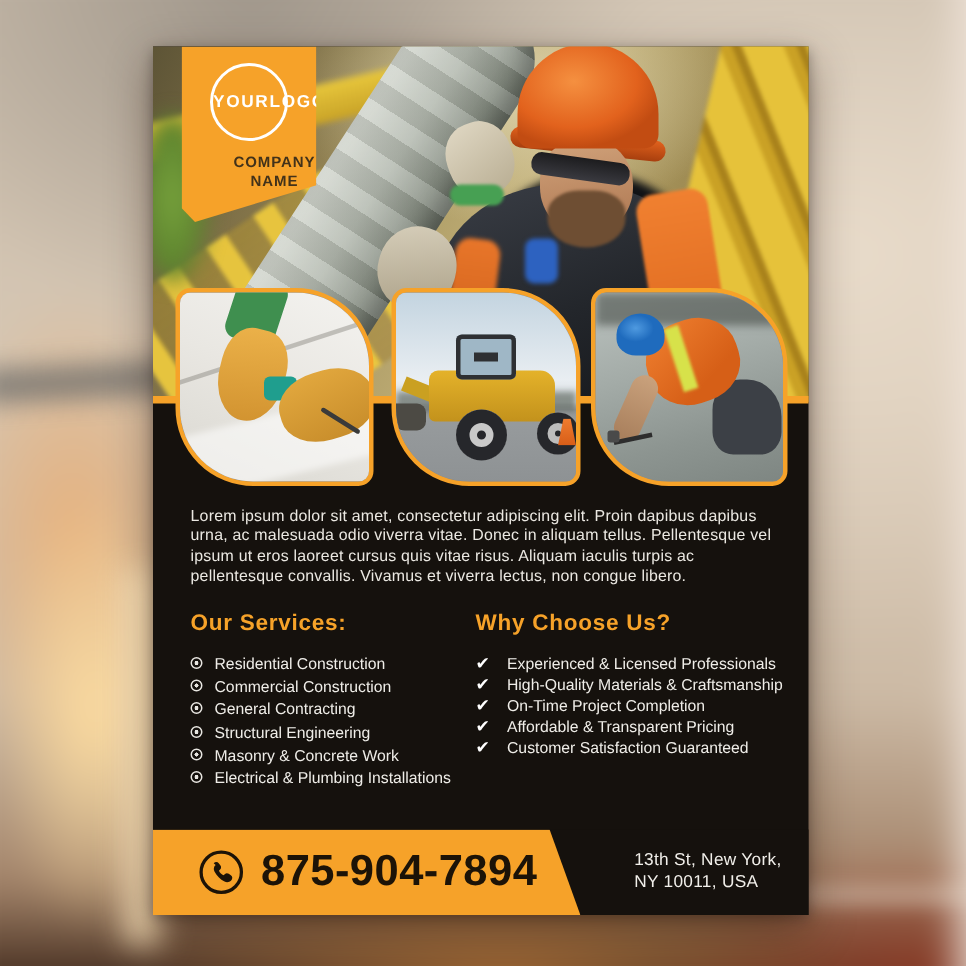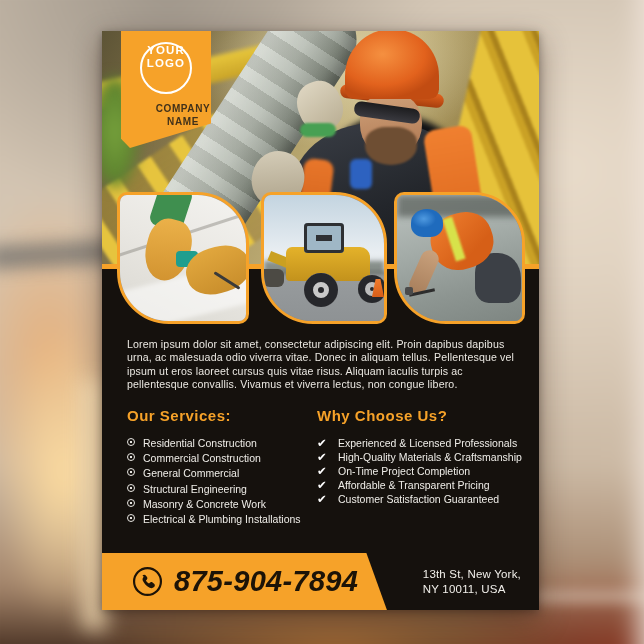--- a/index.html
+++ b/index.html
@@ -67,21 +67,21 @@
   .glove-a{left:196px;top:50px;width:44px;height:50px;border-radius:45%;transform:rotate(-20deg);
            background:linear-gradient(160deg,#e0d8c4,#b8ad92);}
   .glove-fingers{left:198px;top:92px;width:36px;height:14px;border-radius:7px;background:#47a053;filter:blur(1px);}
   .glove-b{left:150px;top:120px;width:52px;height:56px;border-radius:48%;transform:rotate(15deg);
            background:linear-gradient(160deg,#d8d0bc,#a89d84);}
 
   
   .badge{position:absolute;left:19px;top:0;width:90px;height:117px;z-index:6;background:#f6a229;
          clip-path:polygon(0 0,100% 0,100% 79%,10% 100%,0 92%);}
   .logo-circle{position:absolute;left:50%;top:11px;transform:translateX(-50%);width:52px;height:52px;
-         border:2px solid #ffffff;border-radius:50%;display:flex;flex-direction:column;
+         border:2px solid #ffffff;border-radius:50%;display:flex;flex-direction:row;
          align-items:center;justify-content:flex-start;color:#fff;font-weight:700;
          font-size:11.5px;line-height:12.5px;letter-spacing:1.1px;}
   .company{position:absolute;left:0;top:71px;width:100%;text-align:center;color:#42321a;
          font-size:10px;line-height:13px;font-weight:700;letter-spacing:.6px;margin-left:17px;}
 
   
   .divider{position:absolute;left:0;top:233px;width:100%;height:5px;background:#f6a229;z-index:2;}
 
   
   .card{position:absolute;top:161px;height:132px;border:3px solid #f6a229;overflow:hidden;z-index:4;
@@ -141,21 +141,21 @@
   .cols li{display:flex;align-items:flex-start;gap:8px;color:#efede8;font-size:10.5px;line-height:10.8px;}
   .col-s li{margin-bottom:4.4px;}
   .col-w li{margin-bottom:3.2px;}
   .ring{flex:none;width:8px;height:8px;border-radius:50%;border:1.4px solid #e8e6e1;
         background:radial-gradient(circle,#e8e6e1 0 1.3px,rgba(0,0,0,0) 1.4px);}
   .chk{flex:none;width:13px;color:#ffffff;font-weight:700;font-size:11.5px;}
 
   
   .bottom{position:absolute;left:0;top:522px;width:100%;height:57px;background:#15110d;}
   .wedge{position:absolute;inset:0;background:#f6a229;display:flex;align-items:center;
-         padding-left:30px;clip-path:polygon(0 0,60.5% 0,65.2% 100%,0 100%);font-style:italic;}
+         padding-left:30px;clip-path:polygon(0 0,60.5% 0,65.2% 100%,0 100%);}
   .phone-ic{flex:none;width:31px;height:31px;margin-right:11px;}
   .phone-num{font-size:29px;font-weight:700;color:#1c1307;letter-spacing:.3px;}
   .address{position:absolute;right:18px;top:50%;transform:translateY(-50%);text-align:left;
            color:#f1efea;font-size:11.5px;line-height:15.5px;letter-spacing:.2px;}
 </style>
 </head>
 <body>
 
 <div class="stage">
   <div class="bg-art"></div>
@@ -248,21 +248,21 @@
               <span>Residential Construction</span>
             </li>
 
             <li>
               <span class="ring"></span>
               <span>Commercial Construction</span>
             </li>
 
             <li>
               <span class="ring"></span>
-              <span>General Commercial</span>
+              <span>General Contracting</span>
             </li>
 
             <li>
               <span class="ring"></span>
               <span>Structural Engineering</span>
             </li>
 
             <li>
               <span class="ring"></span>
               <span>Masonry &amp; Concrete Work</span>

